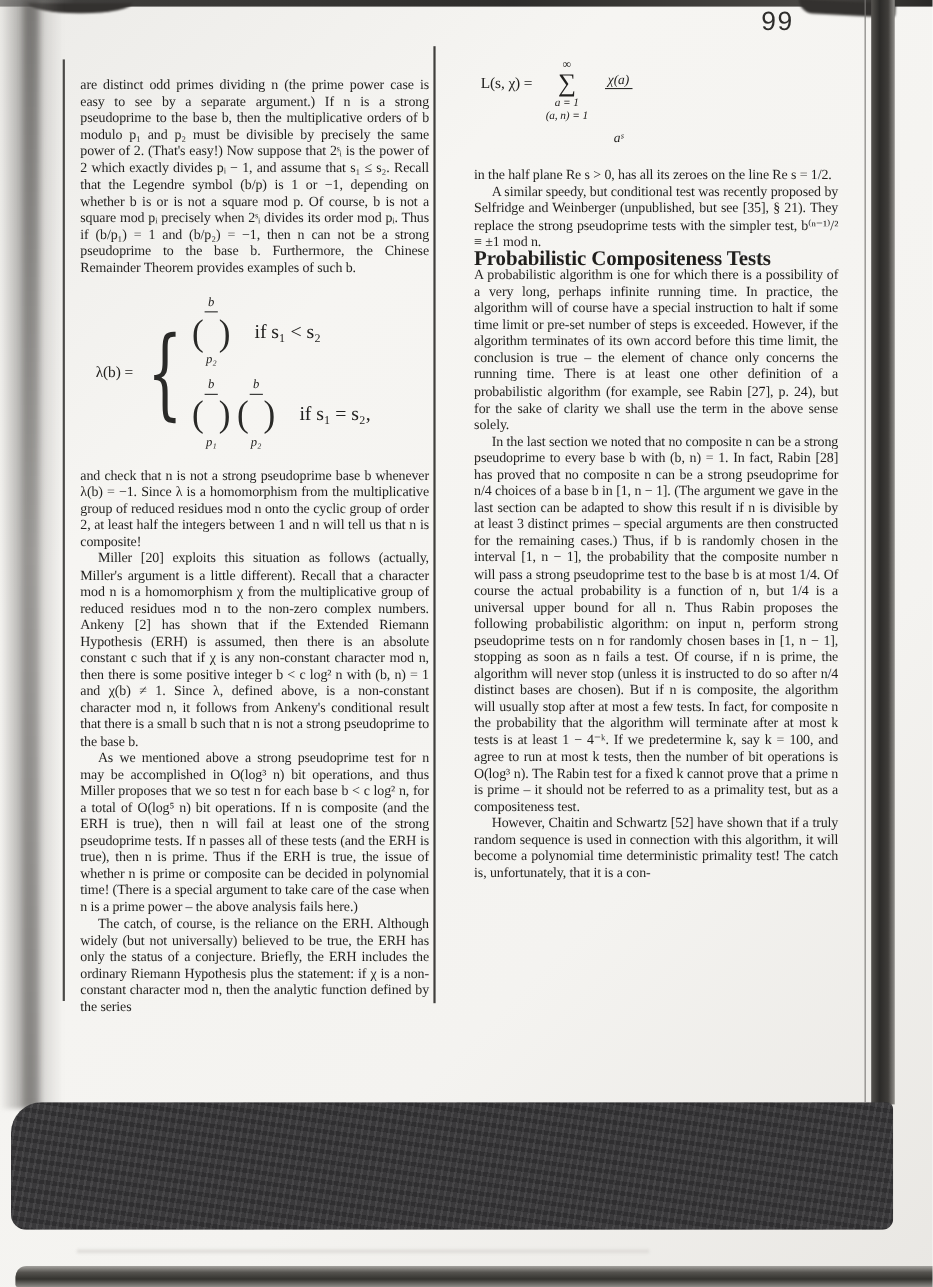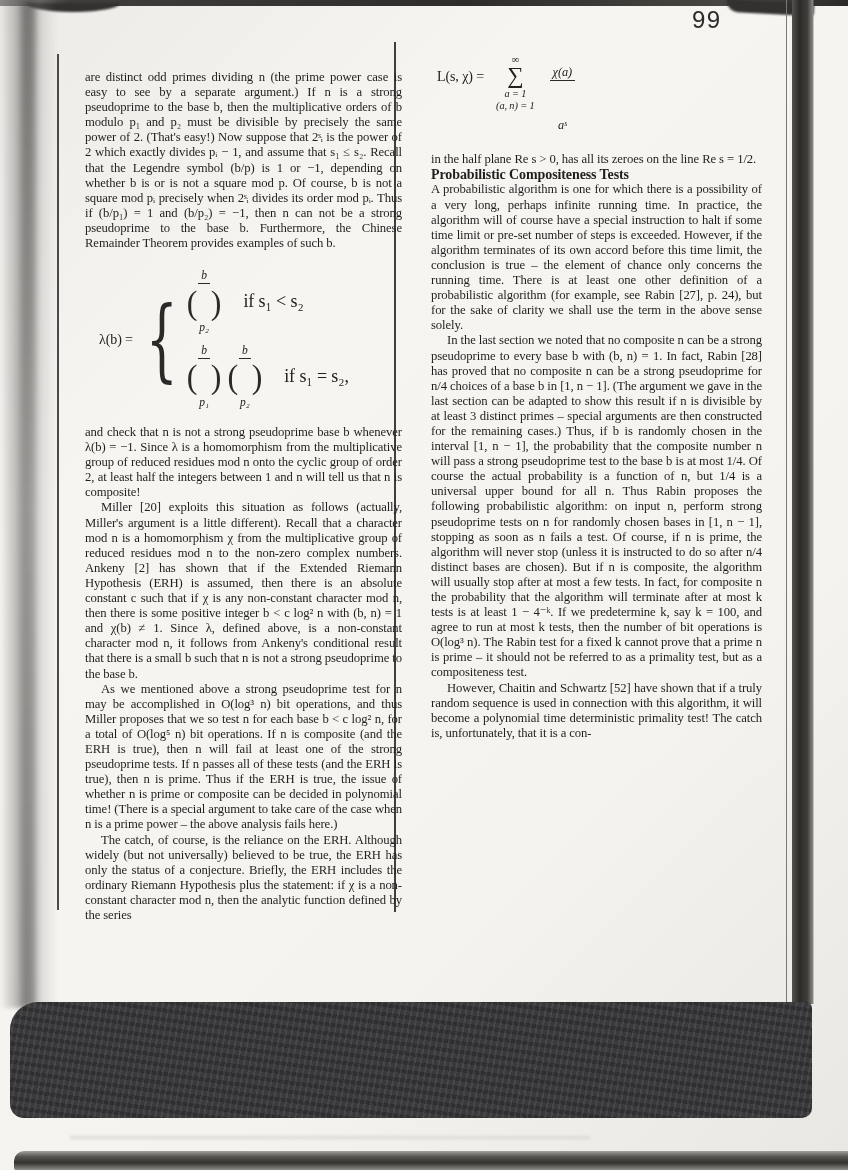--- a/index.html
+++ b/index.html
@@ -30,25 +30,25 @@
                          repeating-linear-gradient(8deg,rgba(0,0,0,0.14) 0 4px,rgba(255,255,255,0.02) 4px 9px);}
   .smudge-bottom{position:absolute;left:70px;top:1136px;width:520px;height:3px;background:#dcdad6;filter:blur(1.5px);}
   .strip-bottom{position:absolute;left:14px;top:1151px;width:834px;height:19px;border-radius:10px 0 0 2px;
         background:linear-gradient(to bottom,#a3a19d 0%,#55534f 30%,#34332f 62%,#8e8c88 100%);}
   
   .pageno{position:absolute;left:692px;top:6px;font:400 24px "Liberation Sans",sans-serif;
         color:#2e2d2b;letter-spacing:1.5px;}
   
   .col{position:absolute;top:46px;font-family:"Liberation Serif","DejaVu Serif",serif;
         font-size:12.7px;line-height:15.1px;color:#201f1d;text-align:justify;letter-spacing:-0.1px;}
-  .col-left{left:85px;width:317px;padding-top:24px;}
+  .col-left{left:73px;width:317px;padding-top:24px;}
   .col-right{left:431px;width:331px;}
   .col p{margin:0;}
   .indent{text-indent:16px;}
-  .heading{font-weight:700;font-size:14px;margin:26px 0 18px;text-align:left;}
+  .heading{font-weight:700;font-size:19px;margin:26px 0 18px;text-align:left;}
   
   .formula{display:flex;align-items:center;font-family:"Liberation Serif","DejaVu Serif",serif;color:#22211f;}
   .lambda{margin:18px 0 16px 14px;}
   .f-lhs{font-size:14px;white-space:nowrap;}
   .brace{font-size:72px;font-weight:400;line-height:0.9;transform:scaleX(0.7) scaleY(1.25);
         margin:0 0 0 6px;color:#2a2a28;font-family:"DejaVu Serif",serif;}
   .cases{display:flex;flex-direction:column;gap:9px;margin-left:2px;}
   .case-row{display:flex;align-items:center;}
   .lgd{display:inline-flex;align-items:center;margin-right:6px;}
   .bp{font-size:32px;font-weight:400;transform:scaleY(1.05);font-style:normal;color:#2a2a28;line-height:1;}
@@ -142,20 +142,21 @@
         <span class="ssub">a = 1</span>
         <span class="ssub">(a, n) = 1</span>
       </span>
       <span class="frac">
         <span class="num">χ(a)</span>
         <span class="den">aˢ</span>
       </span>
     </div>
 
     <p>in the half plane Re s &gt; 0, has all its zeroes on the line Re s = 1/2.</p>
+    <p class="indent">A similar speedy, but conditional test was recently proposed by Selfridge and Weinberger (unpublished, but see [35], § 21). They replace the strong pseudoprime tests with the simpler test, b⁽ⁿ⁻¹⁾/² ≡ ±1 mod n.</p>
 
     <p class="heading">Probabilistic Compositeness Tests</p>
 
     <p>A probabilistic algorithm is one for which there is a possibility of a very long, perhaps infinite running time. In practice, the algorithm will of course have a special instruction to halt if some time limit or pre-set number of steps is exceeded. However, if the algorithm terminates of its own accord before this time limit, the conclusion is true – the element of chance only concerns the running time. There is at least one other definition of a probabilistic algorithm (for example, see Rabin [27], p. 24), but for the sake of clarity we shall use the term in the above sense solely.</p>
     <p class="indent">In the last section we noted that no composite n can be a strong pseudoprime to every base b with (b, n) = 1. In fact, Rabin [28] has proved that no composite n can be a strong pseudoprime for n/4 choices of a base b in [1, n − 1]. (The argument we gave in the last section can be adapted to show this result if n is divisible by at least 3 distinct primes – special arguments are then constructed for the remaining cases.) Thus, if b is randomly chosen in the interval [1, n − 1], the probability that the composite number n will pass a strong pseudoprime test to the base b is at most 1/4. Of course the actual probability is a function of n, but 1/4 is a universal upper bound for all n. Thus Rabin proposes the following probabilistic algorithm: on input n, perform strong pseudoprime tests on n for randomly chosen bases in [1, n − 1], stopping as soon as n fails a test. Of course, if n is prime, the algorithm will never stop (unless it is instructed to do so after n/4 distinct bases are chosen). But if n is composite, the algorithm will usually stop after at most a few tests. In fact, for composite n the probability that the algorithm will terminate after at most k tests is at least 1 − 4⁻ᵏ. If we predetermine k, say k = 100, and agree to run at most k tests, then the number of bit operations is O(log³ n). The Rabin test for a fixed k cannot prove that a prime n is prime – it should not be referred to as a primality test, but as a compositeness test.</p>
     <p class="indent">However, Chaitin and Schwartz [52] have shown that if a truly random sequence is used in connection with this algorithm, it will become a polynomial time deterministic primality test! The catch is, unfortunately, that it is a con-</p>
   </div>
 
 </div>
 

